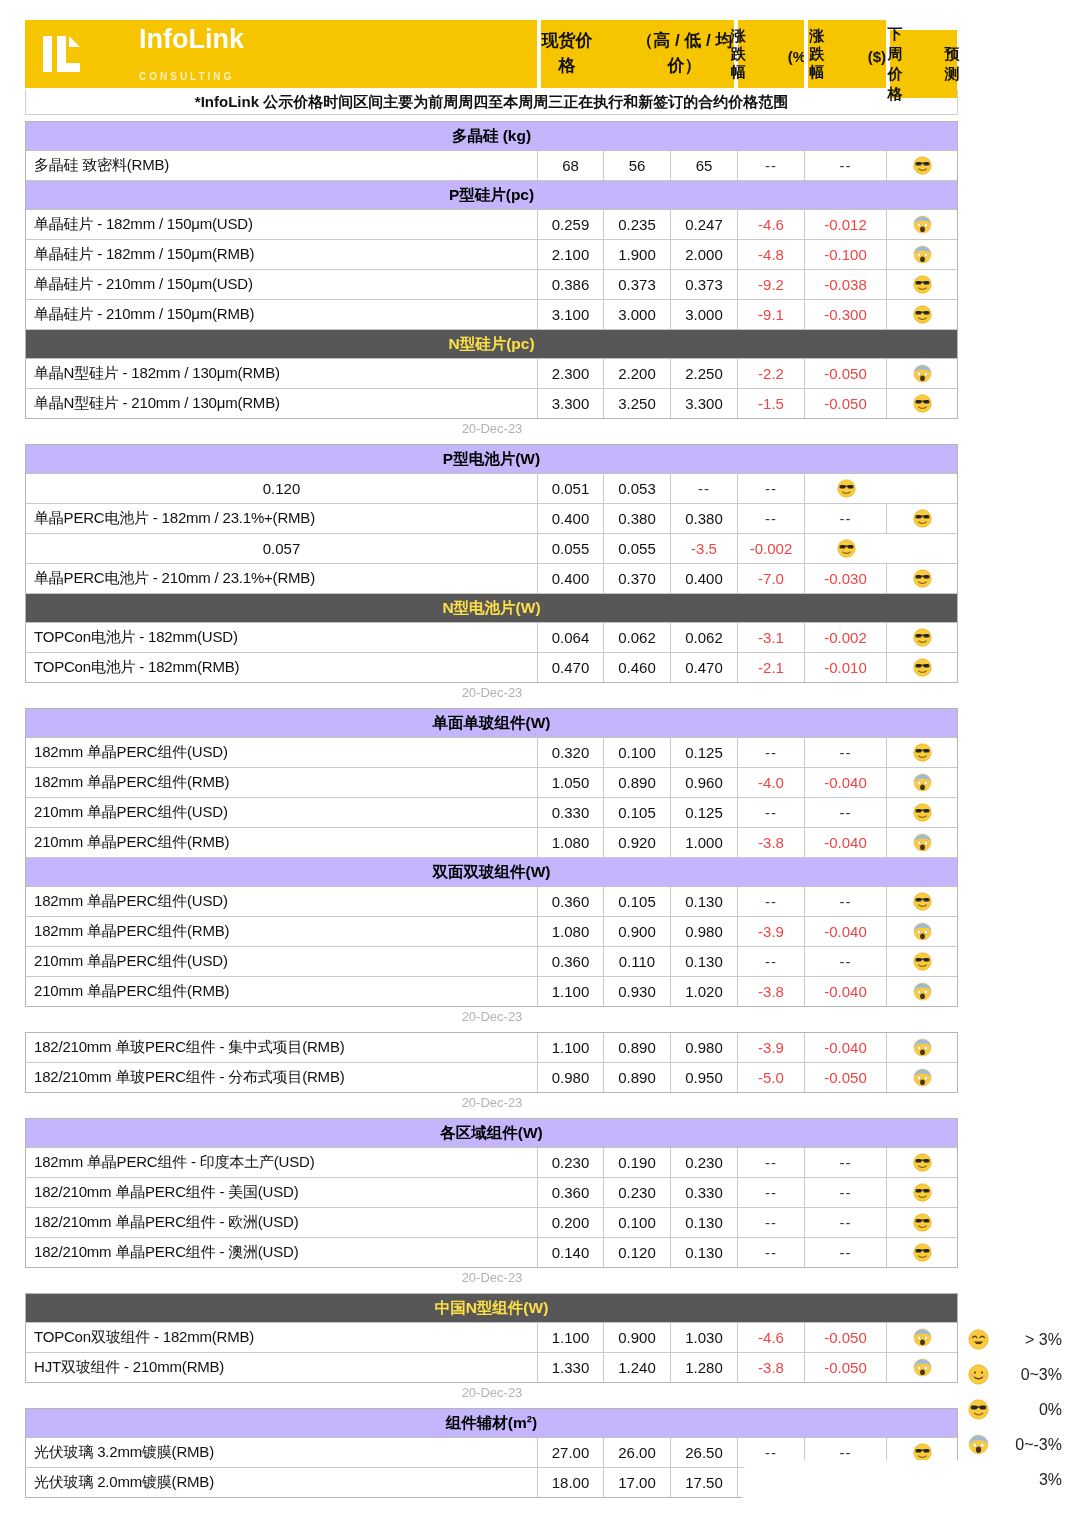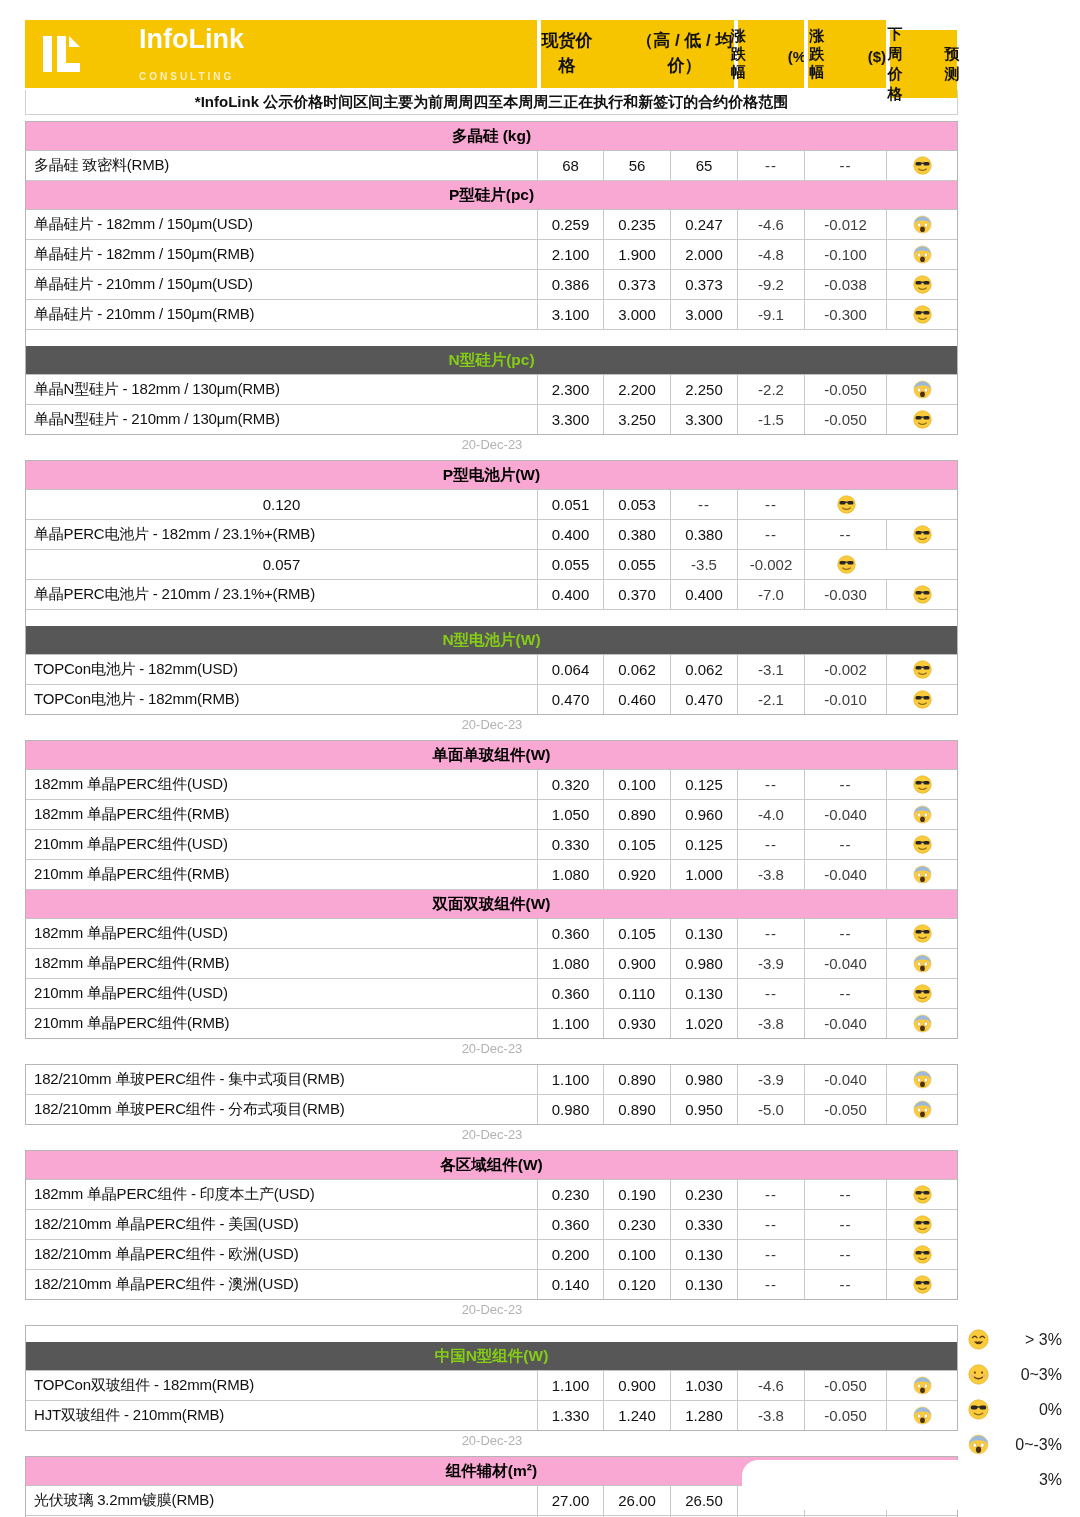--- a/index.html
+++ b/index.html
@@ -21,30 +21,30 @@
   .fc-cell{width:67px;font-size:15px;line-height:1.35;margin-top:10px;}
   .col-head .l2{margin-top:6px;}
   .spot-cell .l2{margin-top:0;}
   
   .content{position:absolute;left:25px;top:90px;width:933px;}
   .note{height:25px;border:1px solid #d0d0d0;border-top:none;display:flex;align-items:center;
         justify-content:center;font-size:15px;font-weight:bold;margin-bottom:6px;box-sizing:border-box;}
   .block{border:1px solid #b5b5b5;box-sizing:border-box;background:#fff;}
   .sec-head{height:28px;display:flex;align-items:center;justify-content:center;
             font-size:15.5px;font-weight:bold;border-bottom:1px solid #c2c2c2;}
-  .sec-head.light{background:#f9a8d4;color:#000;}
-  .sec-head.dark{background:#575757;color:#84cc16;margin-top:16px;}
+  .sec-head.light{background:#c4b5fd;color:#000;}
+  .sec-head.dark{background:#575757;color:#fde047;}
   .row{display:grid;grid-template-columns:512px 66px 67px 67px 67px 82px 70px;
        height:29px;border-bottom:1px solid #c9c9c9;}
   .block > .row:last-child{border-bottom:none;}
   .cell{display:flex;align-items:center;justify-content:center;border-right:1px solid #c9c9c9;
         font-size:15px;box-sizing:border-box;overflow:hidden;white-space:nowrap;}
   .cell:last-child{border-right:none;}
   .cell.name{justify-content:flex-start;padding-left:8px;letter-spacing:-0.2px;}
-  .cell.neg{color:#404040;text-align:right;}
+  .cell.neg{color:#ef4444;text-align:right;}
   .cell.dash{color:#3a3a3a;letter-spacing:1px;}
   .emoji{width:19px;height:19px;display:inline-flex;}
   .emoji svg{width:19px;height:19px;}
   .date-stamp{font-size:13px;color:#b2b2b2;margin:2px 0 8px 1px;height:15px;line-height:15px;text-align:center;}
   
   .legend{position:absolute;left:968px;top:1322px;width:94px;}
   .lrow{height:35px;display:flex;align-items:center;justify-content:space-between;}
   .lrow .emoji, .lrow .emoji svg{width:21px;height:21px;}
   .llabel{font-size:16px;color:#222;}
   

